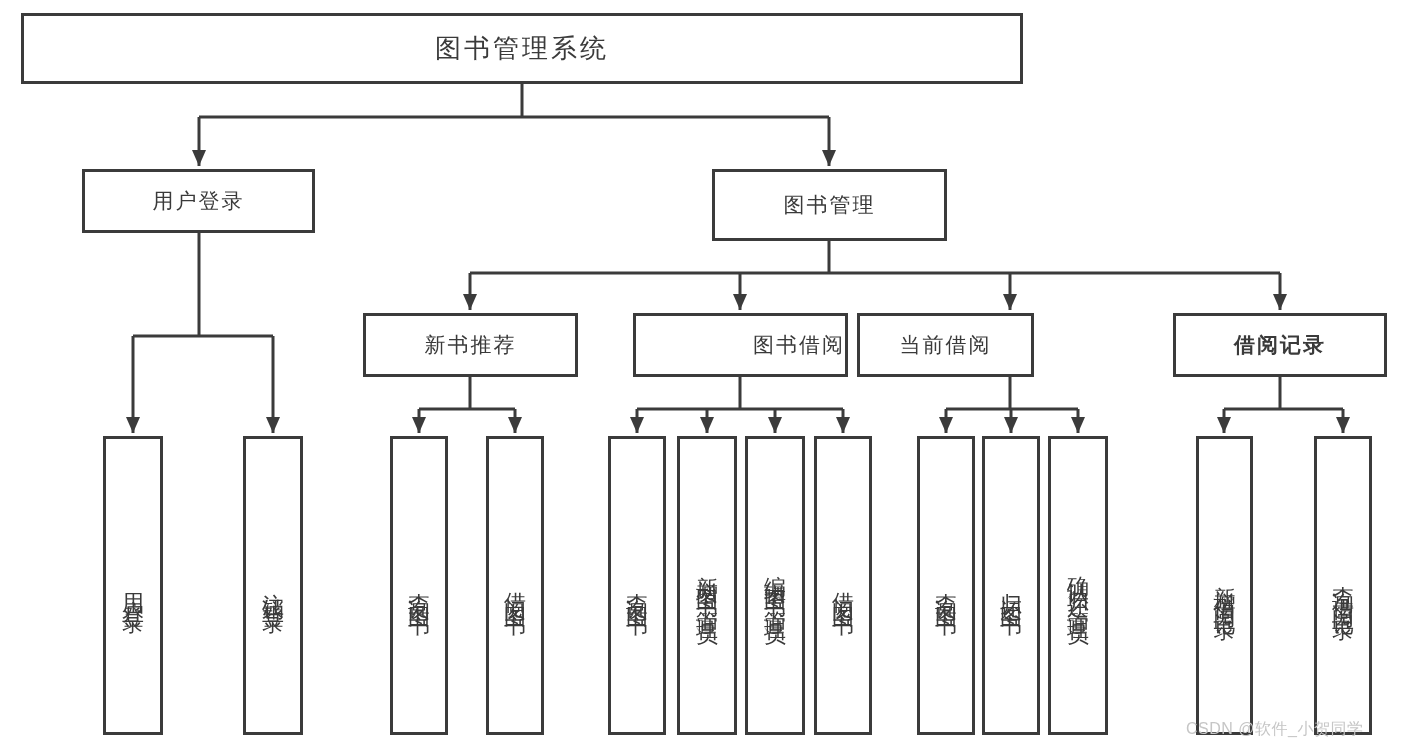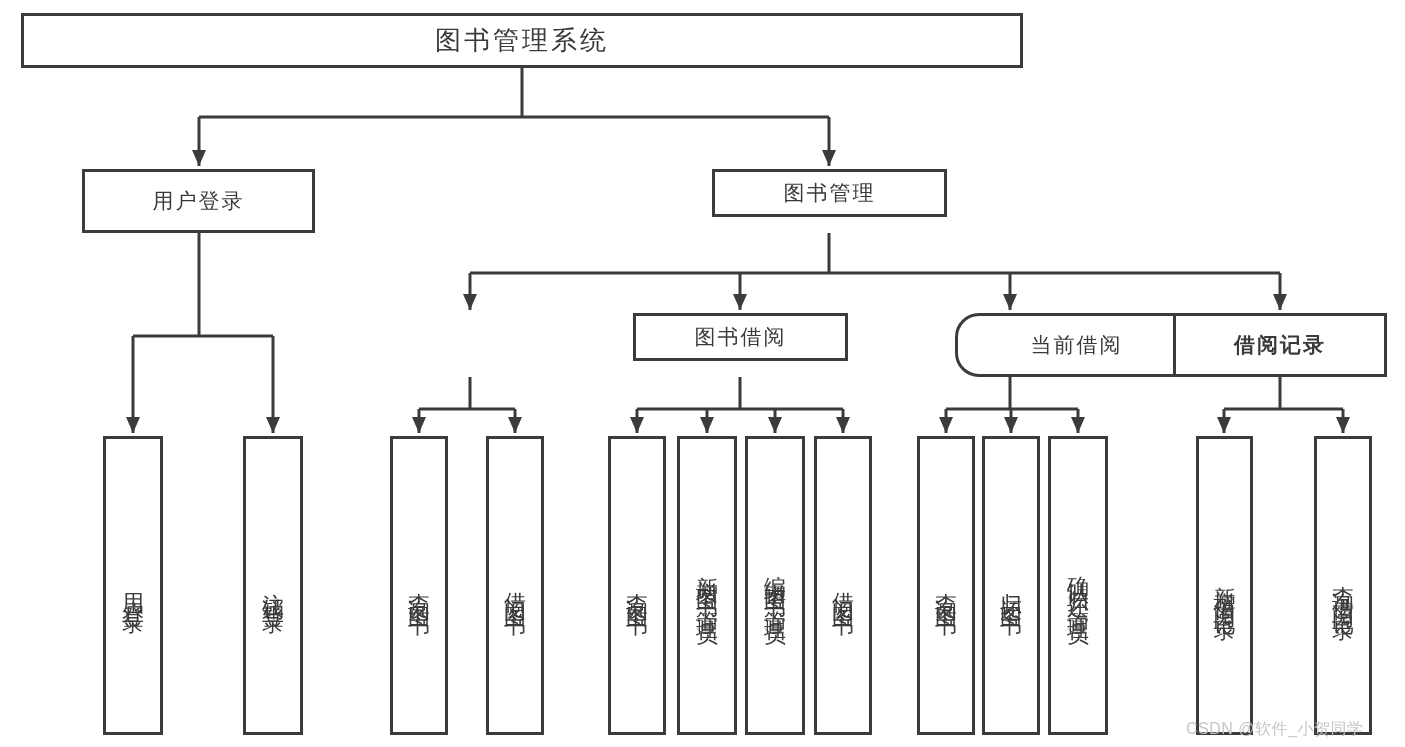--- a/index.html
+++ b/index.html
@@ -93,35 +93,38 @@
       <path d="M775 409 L775 433" marker-end="url(#arrowhead)"></path>
       <path d="M843 409 L843 433" marker-end="url(#arrowhead)"></path>
       <path d="M946 409 L946 433" marker-end="url(#arrowhead)"></path>
       <path d="M1011 409 L1011 433" marker-end="url(#arrowhead)"></path>
       <path d="M1078 409 L1078 433" marker-end="url(#arrowhead)"></path>
       <path d="M1224 409 L1224 433" marker-end="url(#arrowhead)"></path>
       <path d="M1343 409 L1343 433" marker-end="url(#arrowhead)"></path>
     </g>
   </svg>
 
-  <div class="node h root" style="left:21px; top:13px; width:1002px; height:55px;">
+  <div class="node h root" style="left:21px; top:13px; width:1002px; height:71px;">
     <span>图书管理系统</span>
   </div>
 
   <div class="node h" style="left:82px; top:169px; width:233px; height:64px;">
     <span>用户登录</span>
   </div>
-  <div class="node h" style="left:712px; top:169px; width:235px; height:48px;">
+  <div class="node h" style="left:712px; top:169px; width:235px; height:72px;">
     <span>图书管理</span>
   </div>
 
-  <div class="node h" style="left:633px; top:313px; width:215px; height:48px;">
+  <div class="node h" style="left:363px; top:313px; width:215px; height:64px;">
+    <span>新书推荐</span>
+  </div>
+  <div class="node h" style="left:633px; top:313px; width:215px; height:64px;justify-content:flex-end;">
     <span>图书借阅</span>
   </div>
-  <div class="node h" style="left:955px; top:313px; width:243px; height:64px;border-radius:24px;">
+  <div class="node h" style="left:857px; top:313px; width:177px; height:64px;">
     <span>当前借阅</span>
   </div>
   <div class="node h" style="left:1173px; top:313px; width:214px; height:64px;font-weight:bold;">
     <span>借阅记录</span>
   </div>
 
   <div class="node v" style="left:103px; top:436px; width:60px; height:299px;">
     <span>用户登录</span>
   </div>
   <div class="node v" style="left:243px; top:436px; width:60px; height:299px;">

